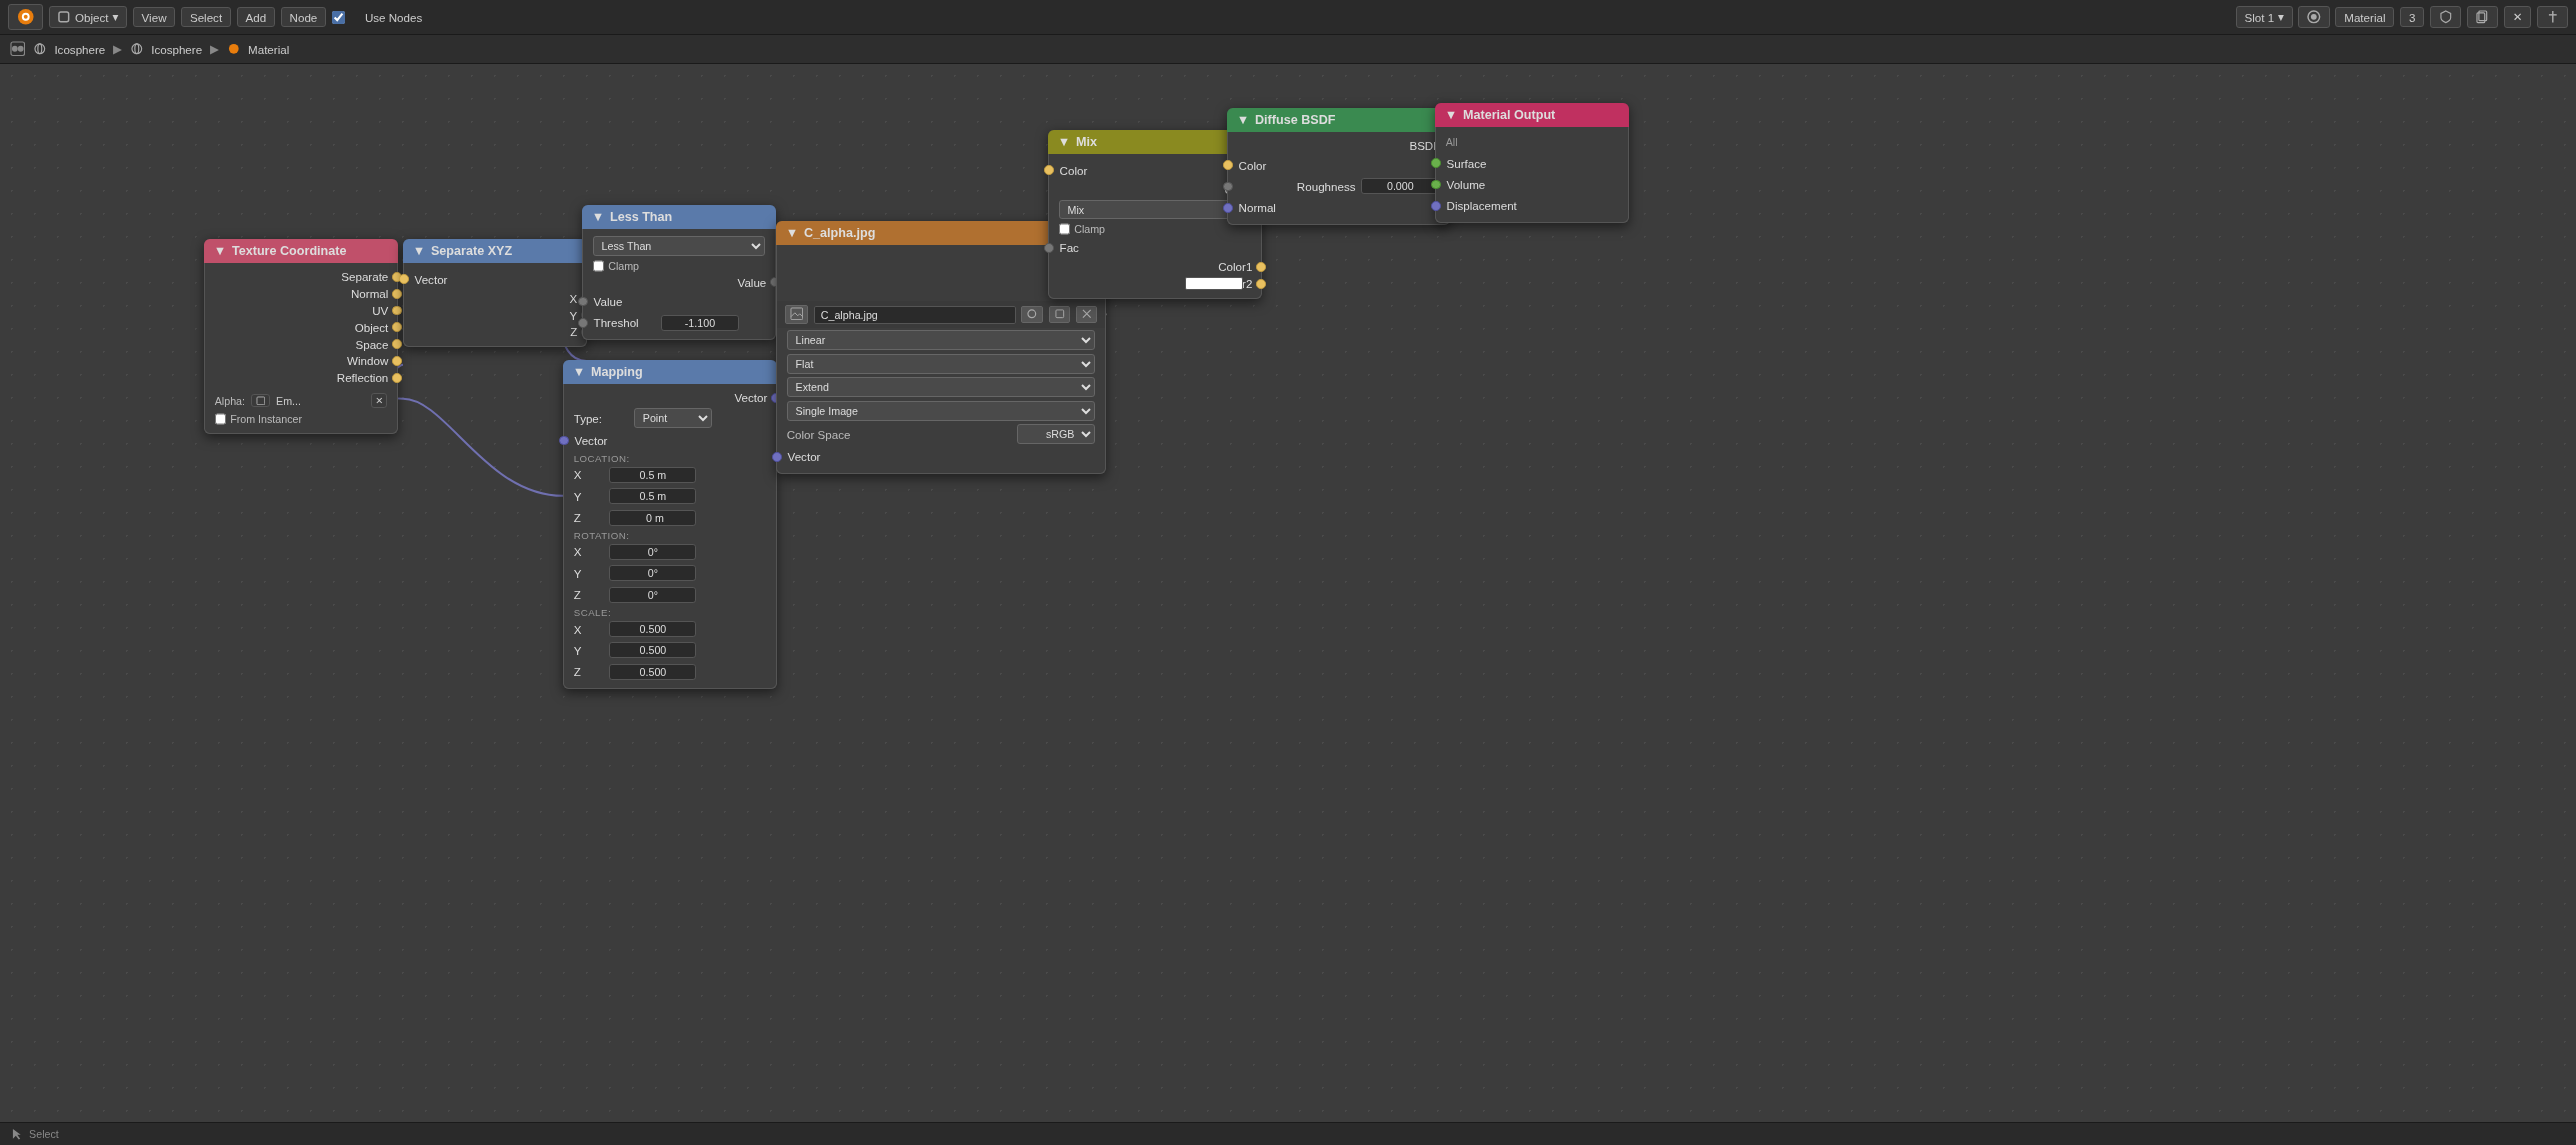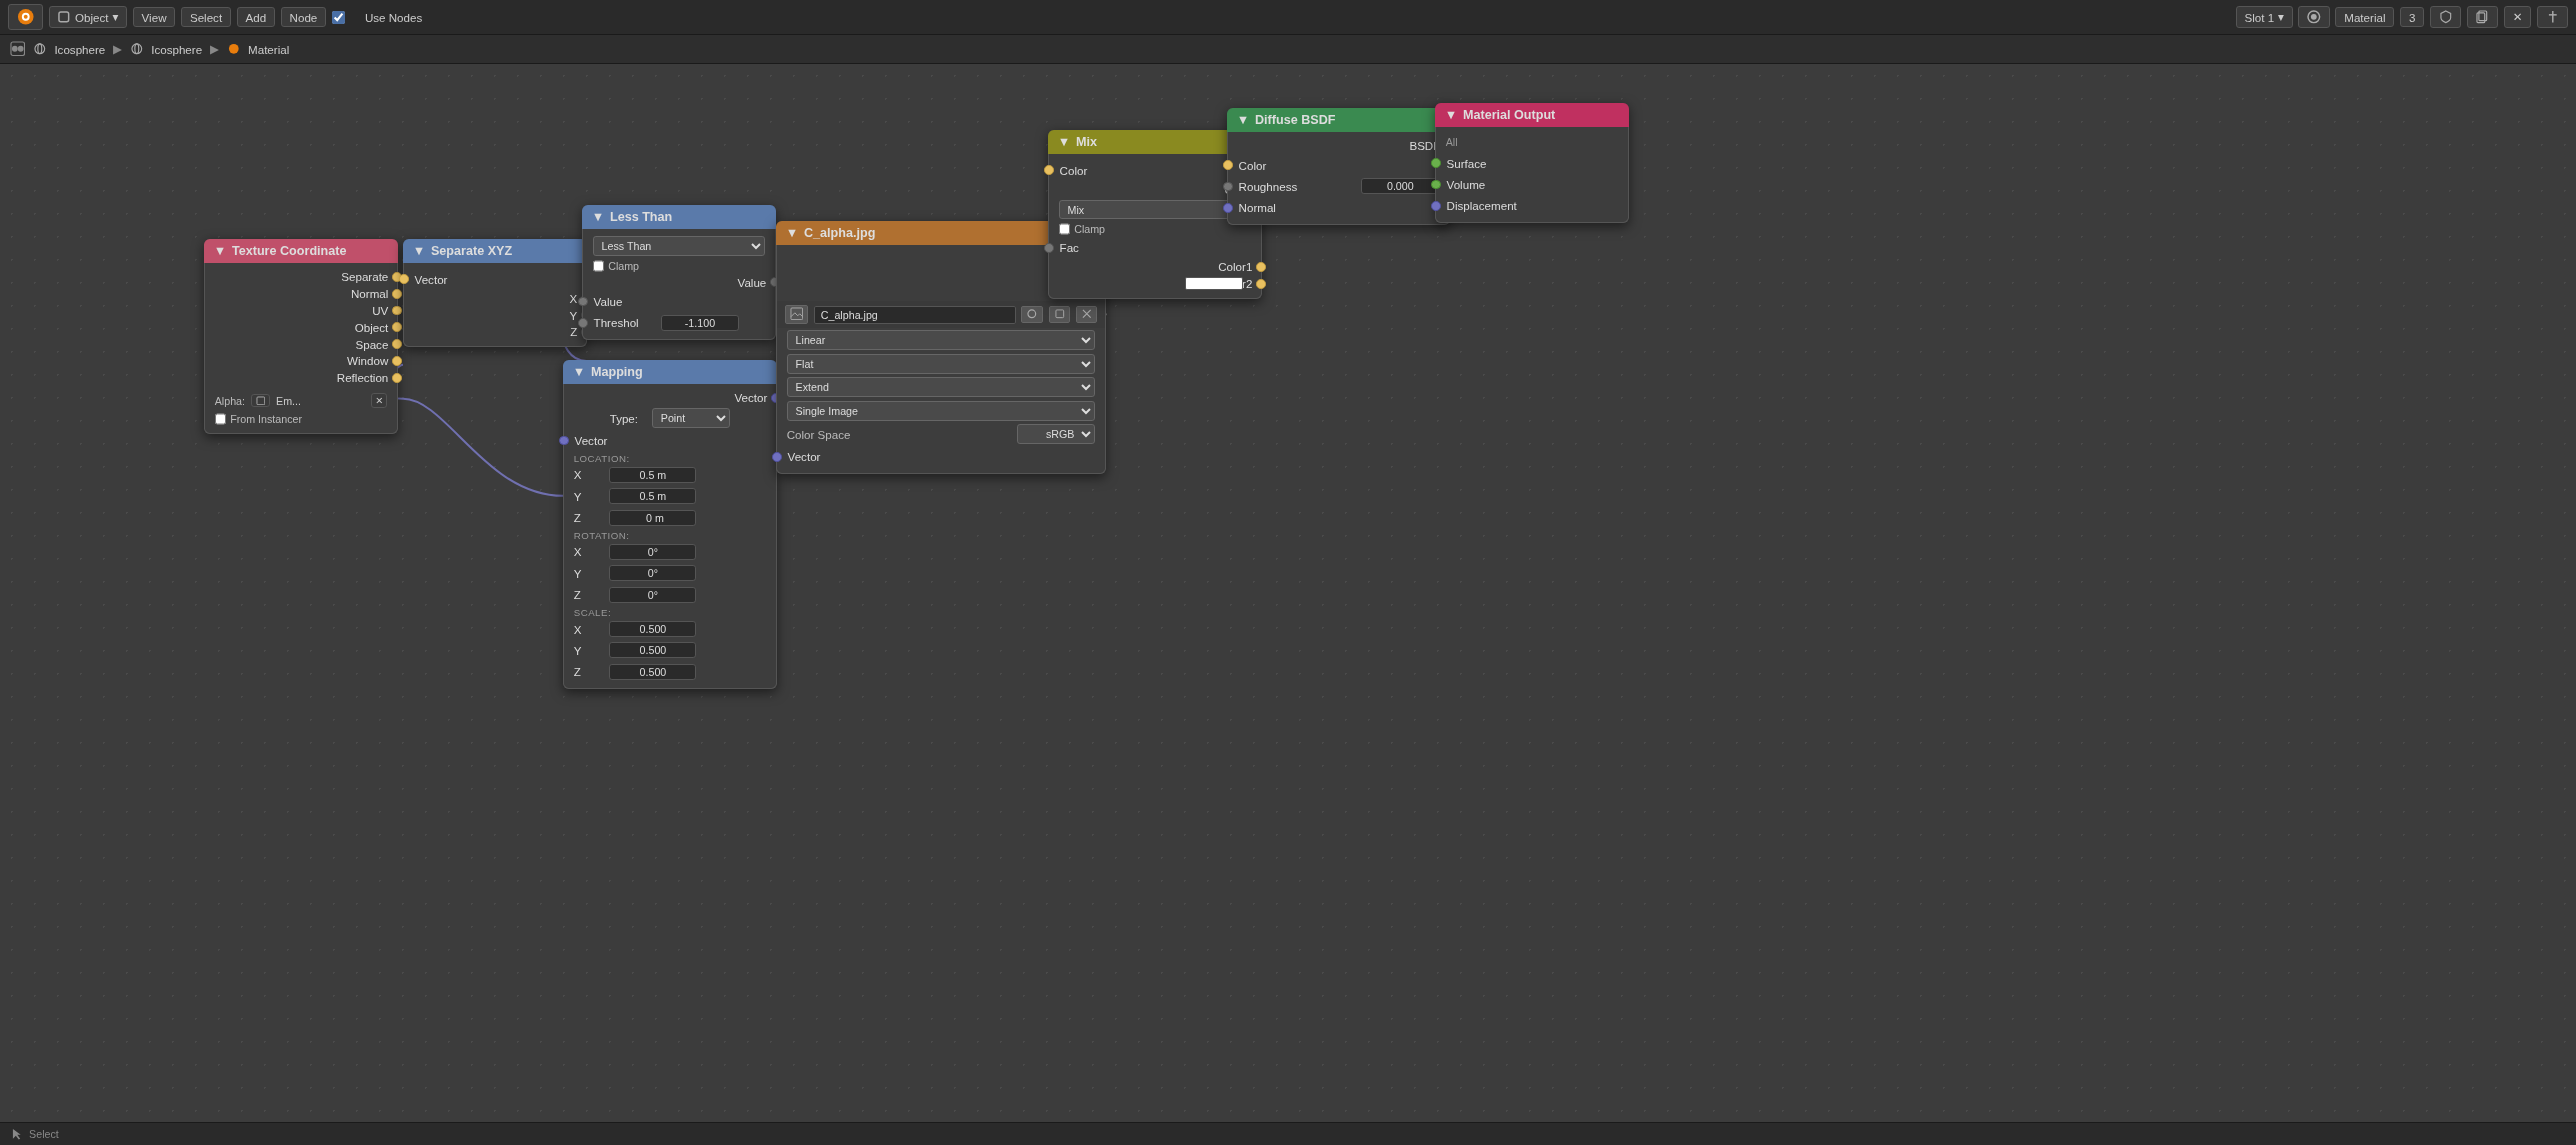--- a/index.html
+++ b/index.html
@@ -484,21 +484,21 @@
     <div class="node-header">
       <span>▼</span>
       <span>Mapping</span>
     </div>
     <div class="node-body">
       <div class="row-output">
         <span>Vector</span>
         <div class="socket blue-purple socket-right"></div>
       </div>
       <div class="node-row">
-        <span style="flex:0.5;margin-left:36px;">Type:</span>
+        <span style="flex:0.5;">Type:</span>
         <select class="node-select" style="width:78px;">
           <option>Point</option>
           <option>Texture</option>
           <option>Vector</option>
           <option>Normal</option>
         </select>
       </div>
       <div class="node-row">
         <div class="socket blue-purple socket-left"></div>
         <span>Vector</span>
@@ -684,21 +684,21 @@
       <div class="row-output">
         <span>BSDF</span>
         <div class="socket green socket-right"></div>
       </div>
       <div class="node-row">
         <div class="socket yellow socket-left"></div>
         <span>Color</span>
       </div>
       <div class="node-row">
         <div class="socket gray socket-left"></div>
-        <span style="flex:1;">Roughness</span>
+        <span style="flex:1;text-align:right;">Roughness</span>
         <input class="node-input" value="0.000" style="">
       </div>
       <div class="node-row">
         <div class="socket blue-purple socket-left"></div>
         <span>Normal</span>
       </div>
     </div>
   </div>
 
   <div class="node node-material-output">

